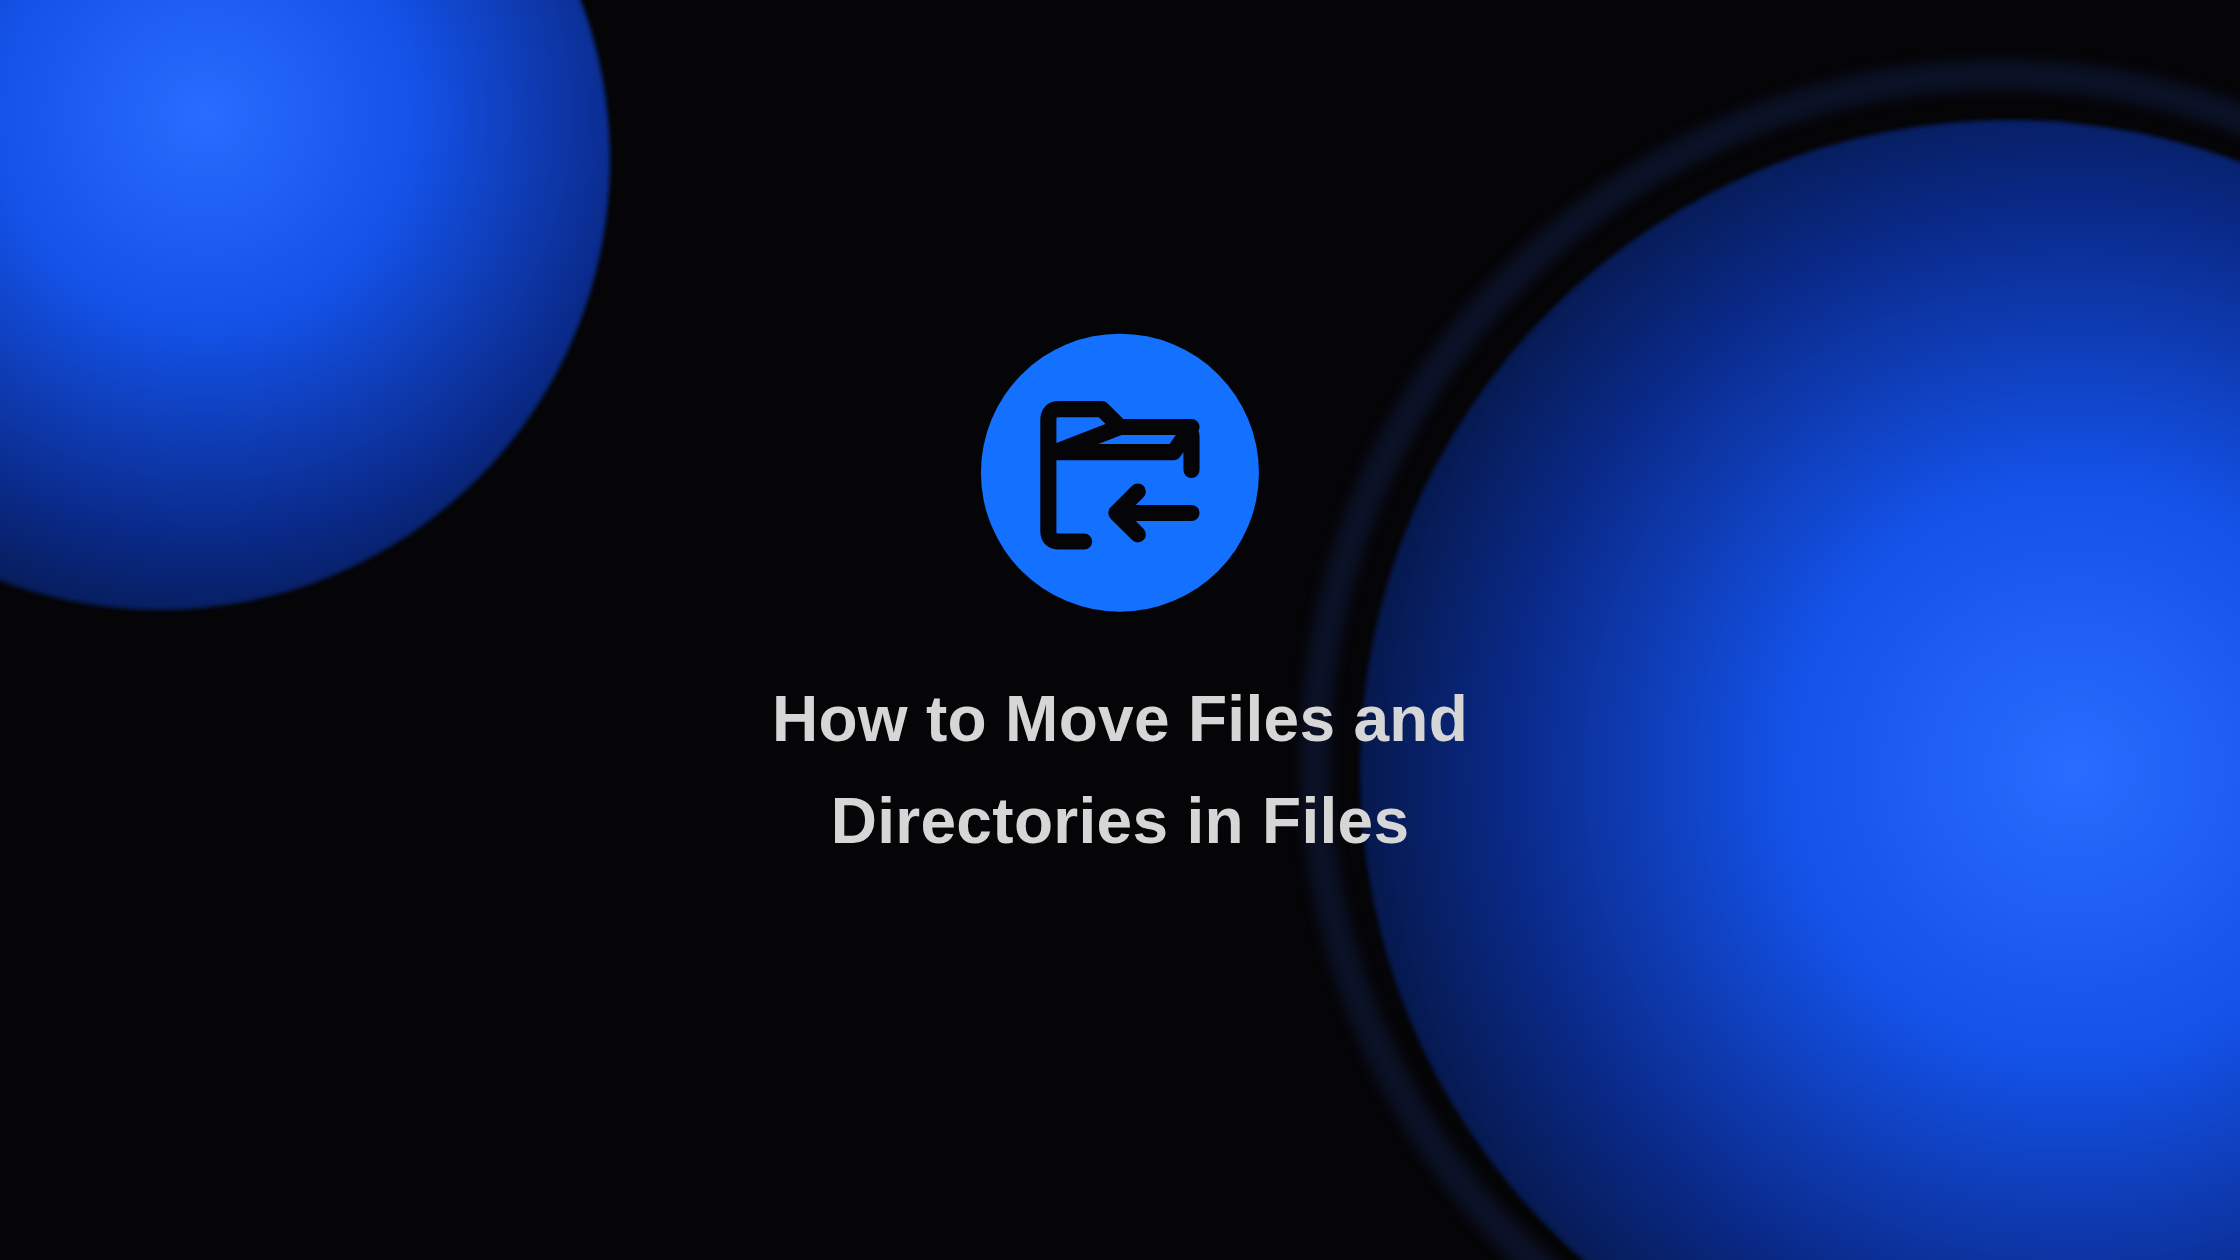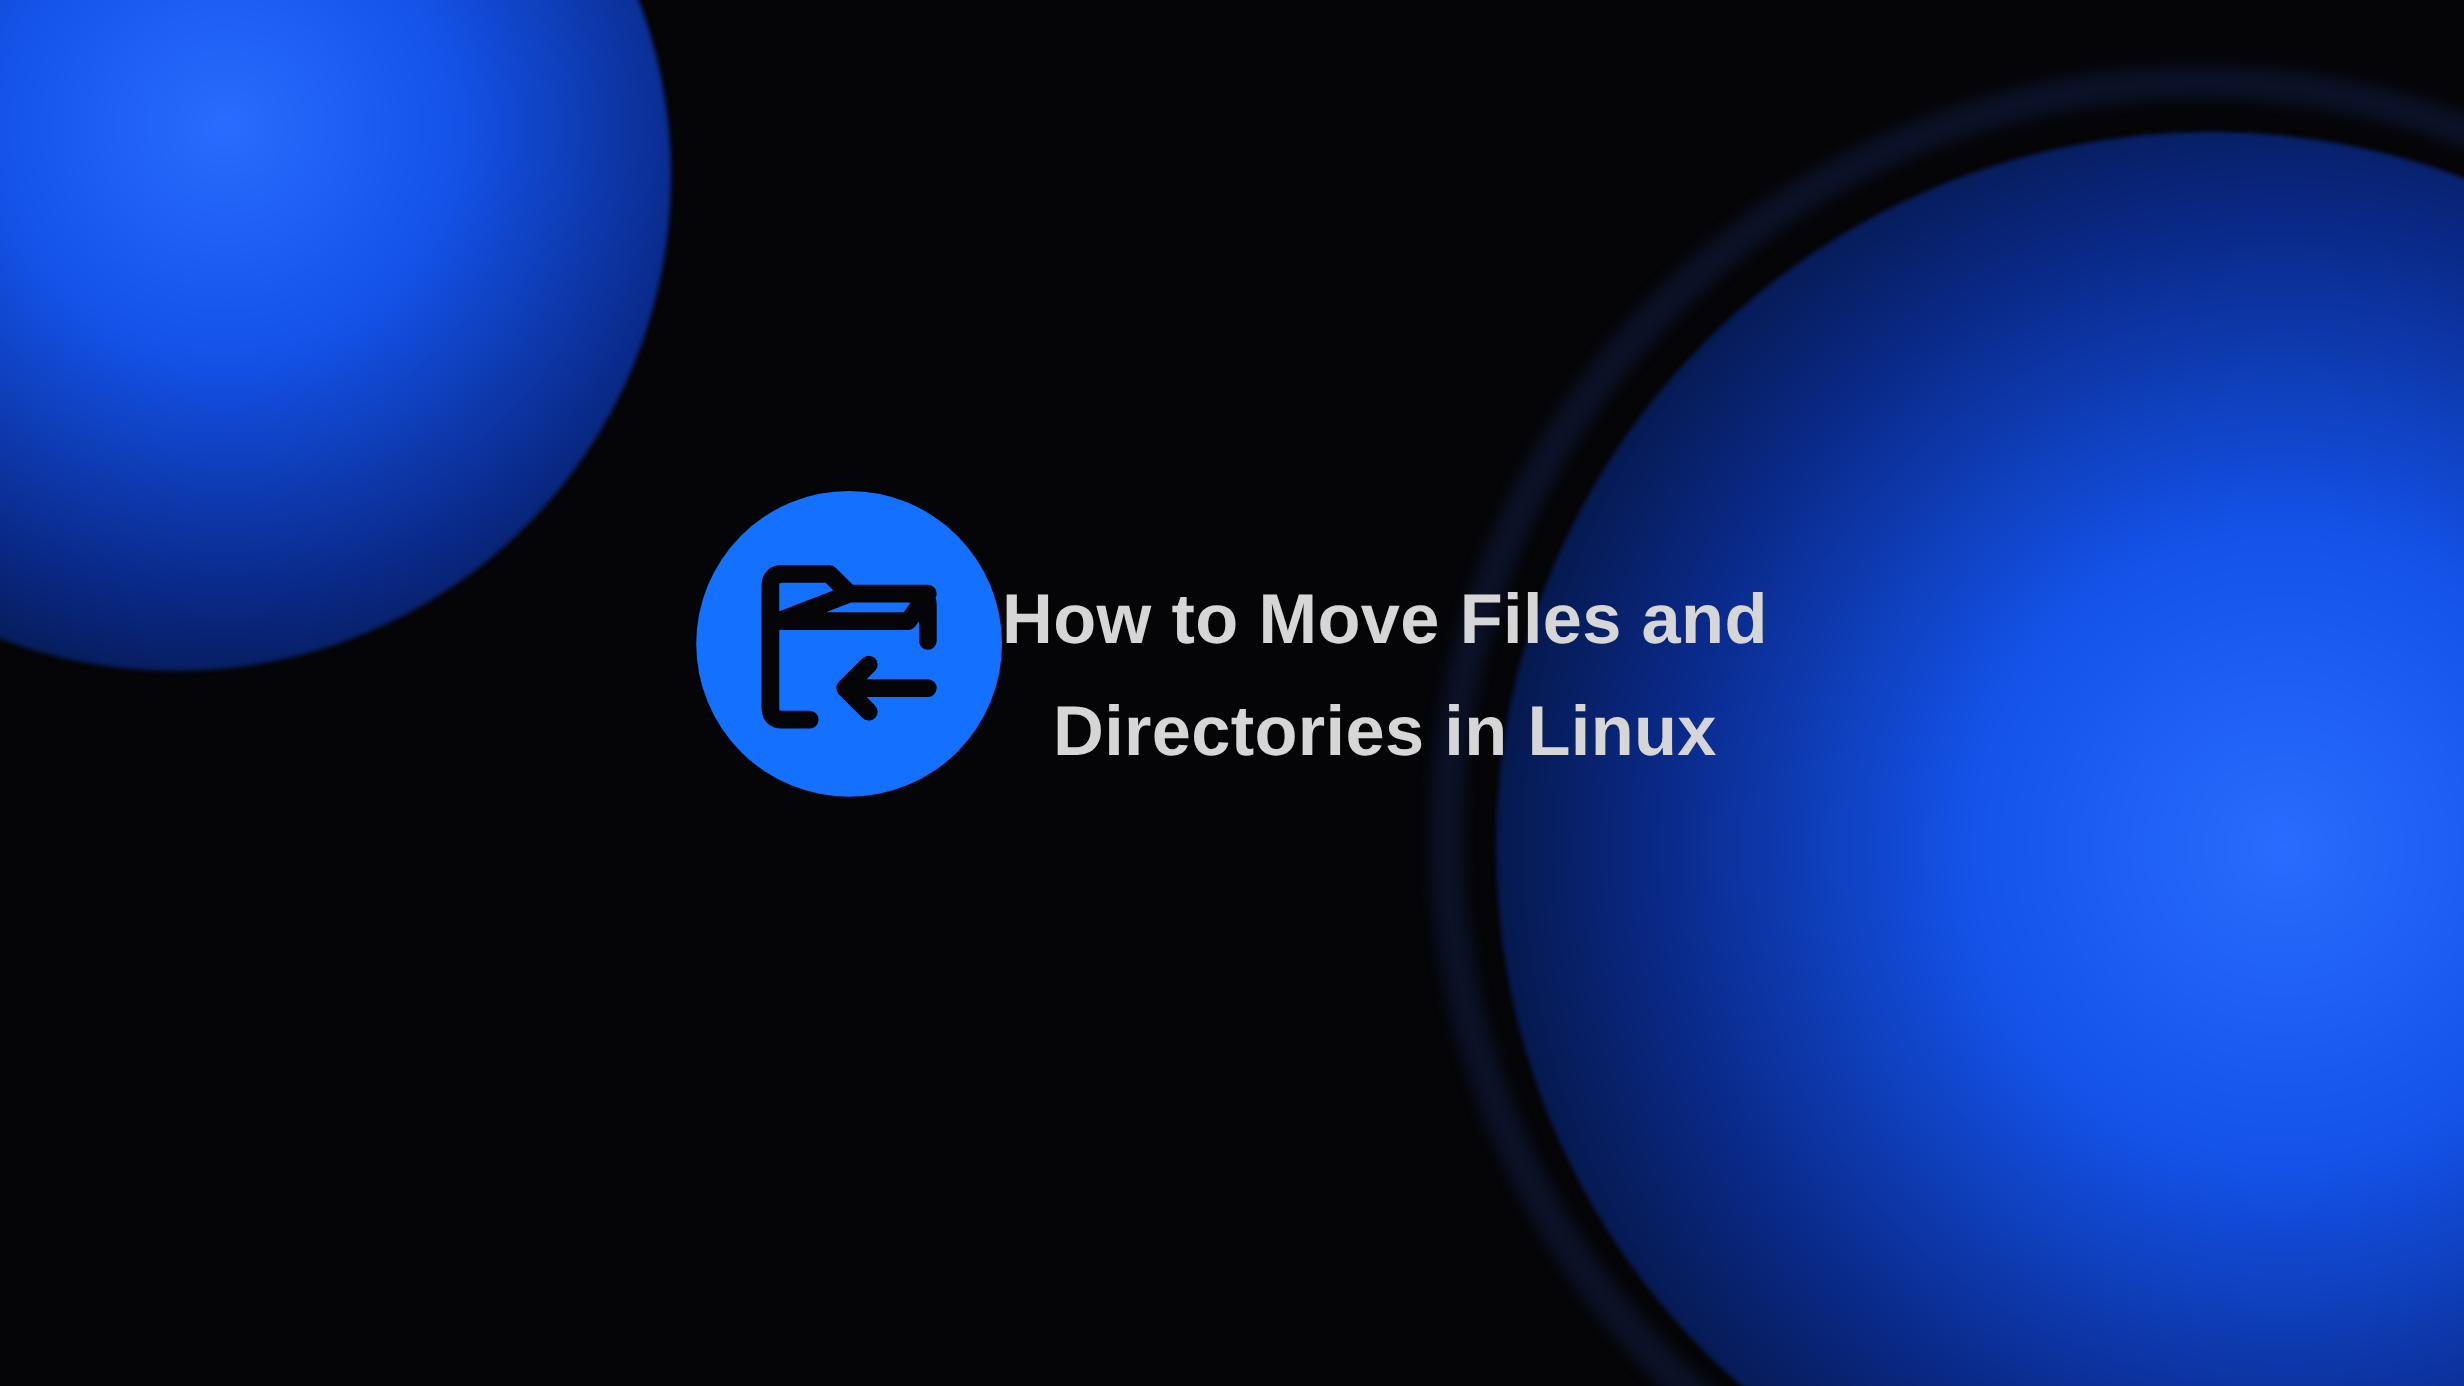--- a/index.html
+++ b/index.html
@@ -74,21 +74,21 @@
       opacity: 0.35;
       filter: blur(4px);
     }
 
     .content {
       position: absolute;
       top: 50%;
       left: 50%;
       transform: translate(-50%, -55%);
       display: flex;
-      flex-direction: row;
+      flex-direction: column;
       align-items: center;
       z-index: 10;
     }
 
     .icon-circle {
       width: 278px;
       height: 278px;
       background: #1470ff;
       border-radius: 50%;
       display: flex;
@@ -137,15 +137,15 @@
                M 50 22
                L 90 22
                L 80 36
                L 14 36
                Z" fill="none" stroke="#050508" stroke-width="9" stroke-linecap="round" stroke-linejoin="round"></path>
       <path d="M 90 70 L 52 70 M 60 58 L 48 70 L 60 82" fill="none" stroke="#050508" stroke-width="9" stroke-linecap="round" stroke-linejoin="round"></path>
     </svg>
   </div>
   <h1>
     <span>How to Move Files and</span><br>
-    <span>Directories in Linux</span><br>
+    <span>Directories in Files</span><br>
   </h1>
 </div>
 
 </body></html>

